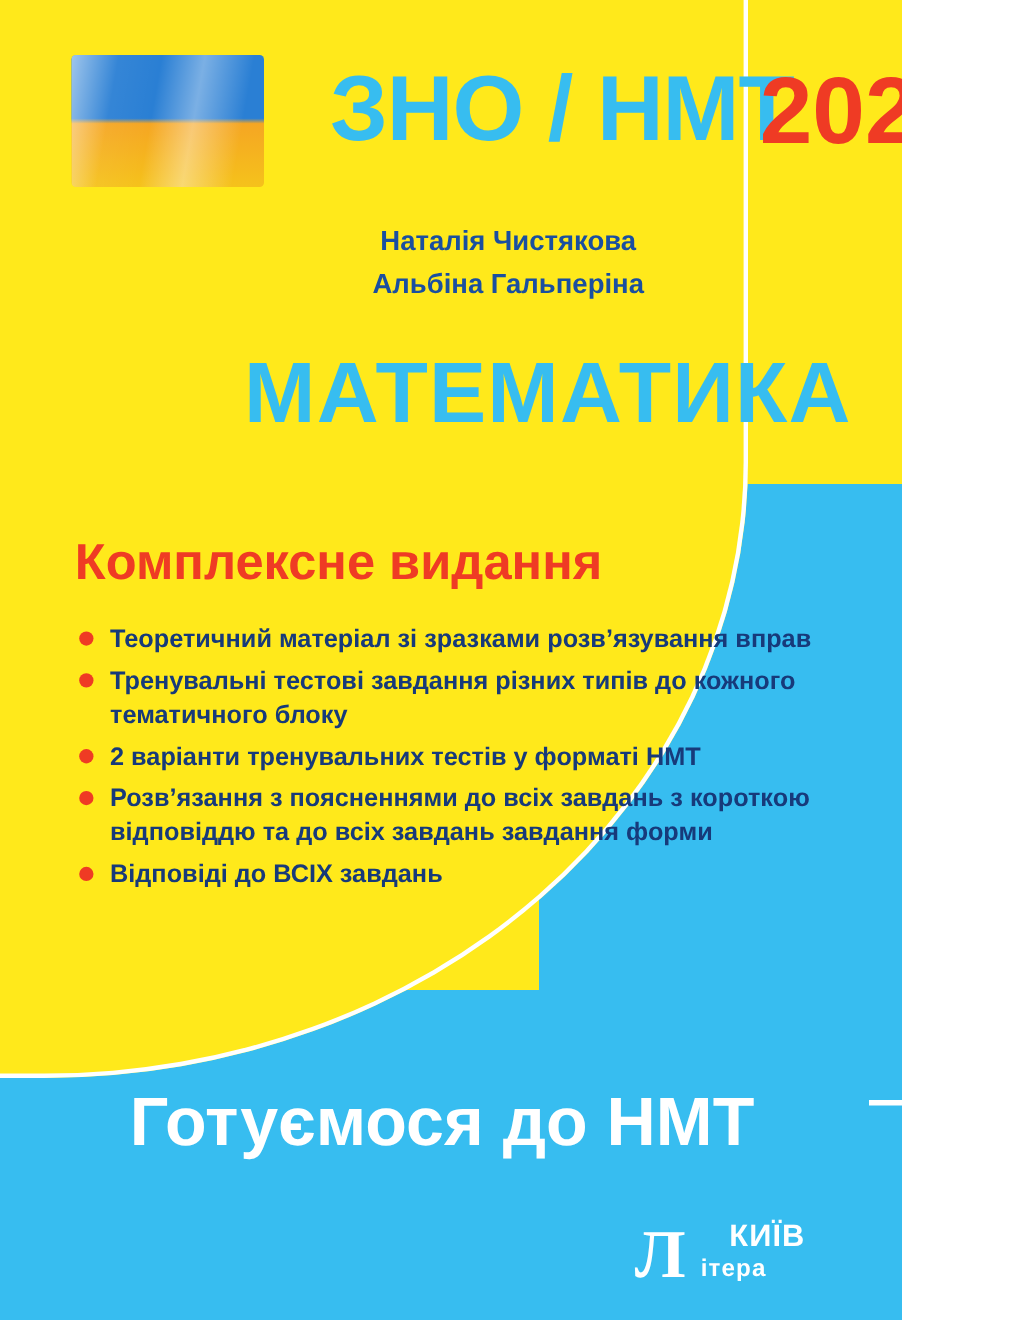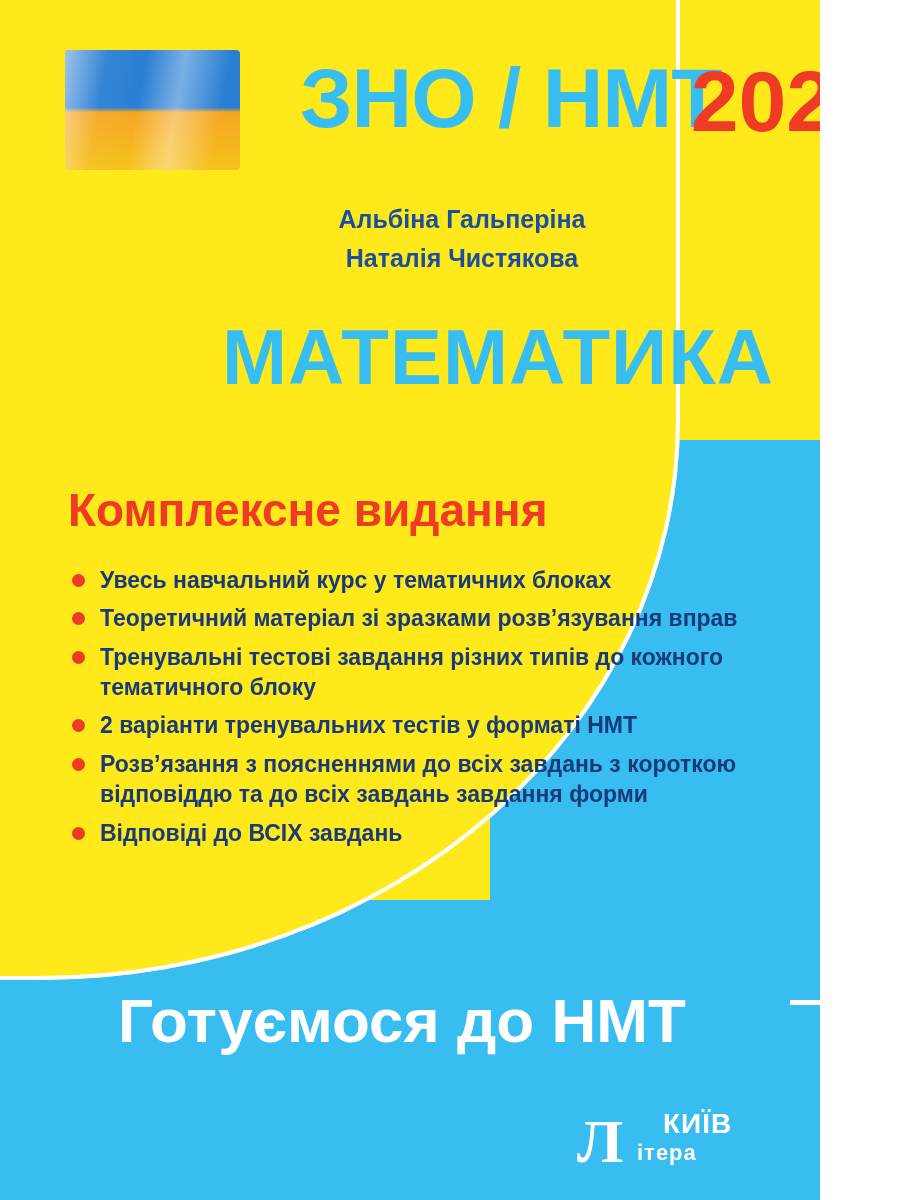--- a/index.html
+++ b/index.html
@@ -236,33 +236,29 @@
 
   <div class="header">
     <div class="flag">
       <div class="shine"></div>
     </div>
     <div class="zno">ЗНО / НМТ</div>
     <div class="year">2026</div>
   </div>
 
   <div class="authors">
+    <div>Наталія Чистякова</div>
     <div>Альбіна Гальперіна</div>
-    <div>Наталія Чистякова</div>
   </div>
 
   <div class="subject">МАТЕМАТИКА</div>
 
   <div class="kind">Комплексне видання</div>
 
   <div class="bullets">
-    <div class="bullet">
-      <span class="dot"></span>
-      <span>Увесь навчальний курс у тематичних блоках</span>
-    </div>
     <div class="bullet">
       <span class="dot"></span>
       <span>Теоретичний матеріал зі зразками розв’язування вправ</span>
     </div>
     <div class="bullet">
       <span class="dot"></span>
       <span>Тренувальні тестові завдання різних типів до кожного тематичного блоку</span>
     </div>
     <div class="bullet">
       <span class="dot"></span>

